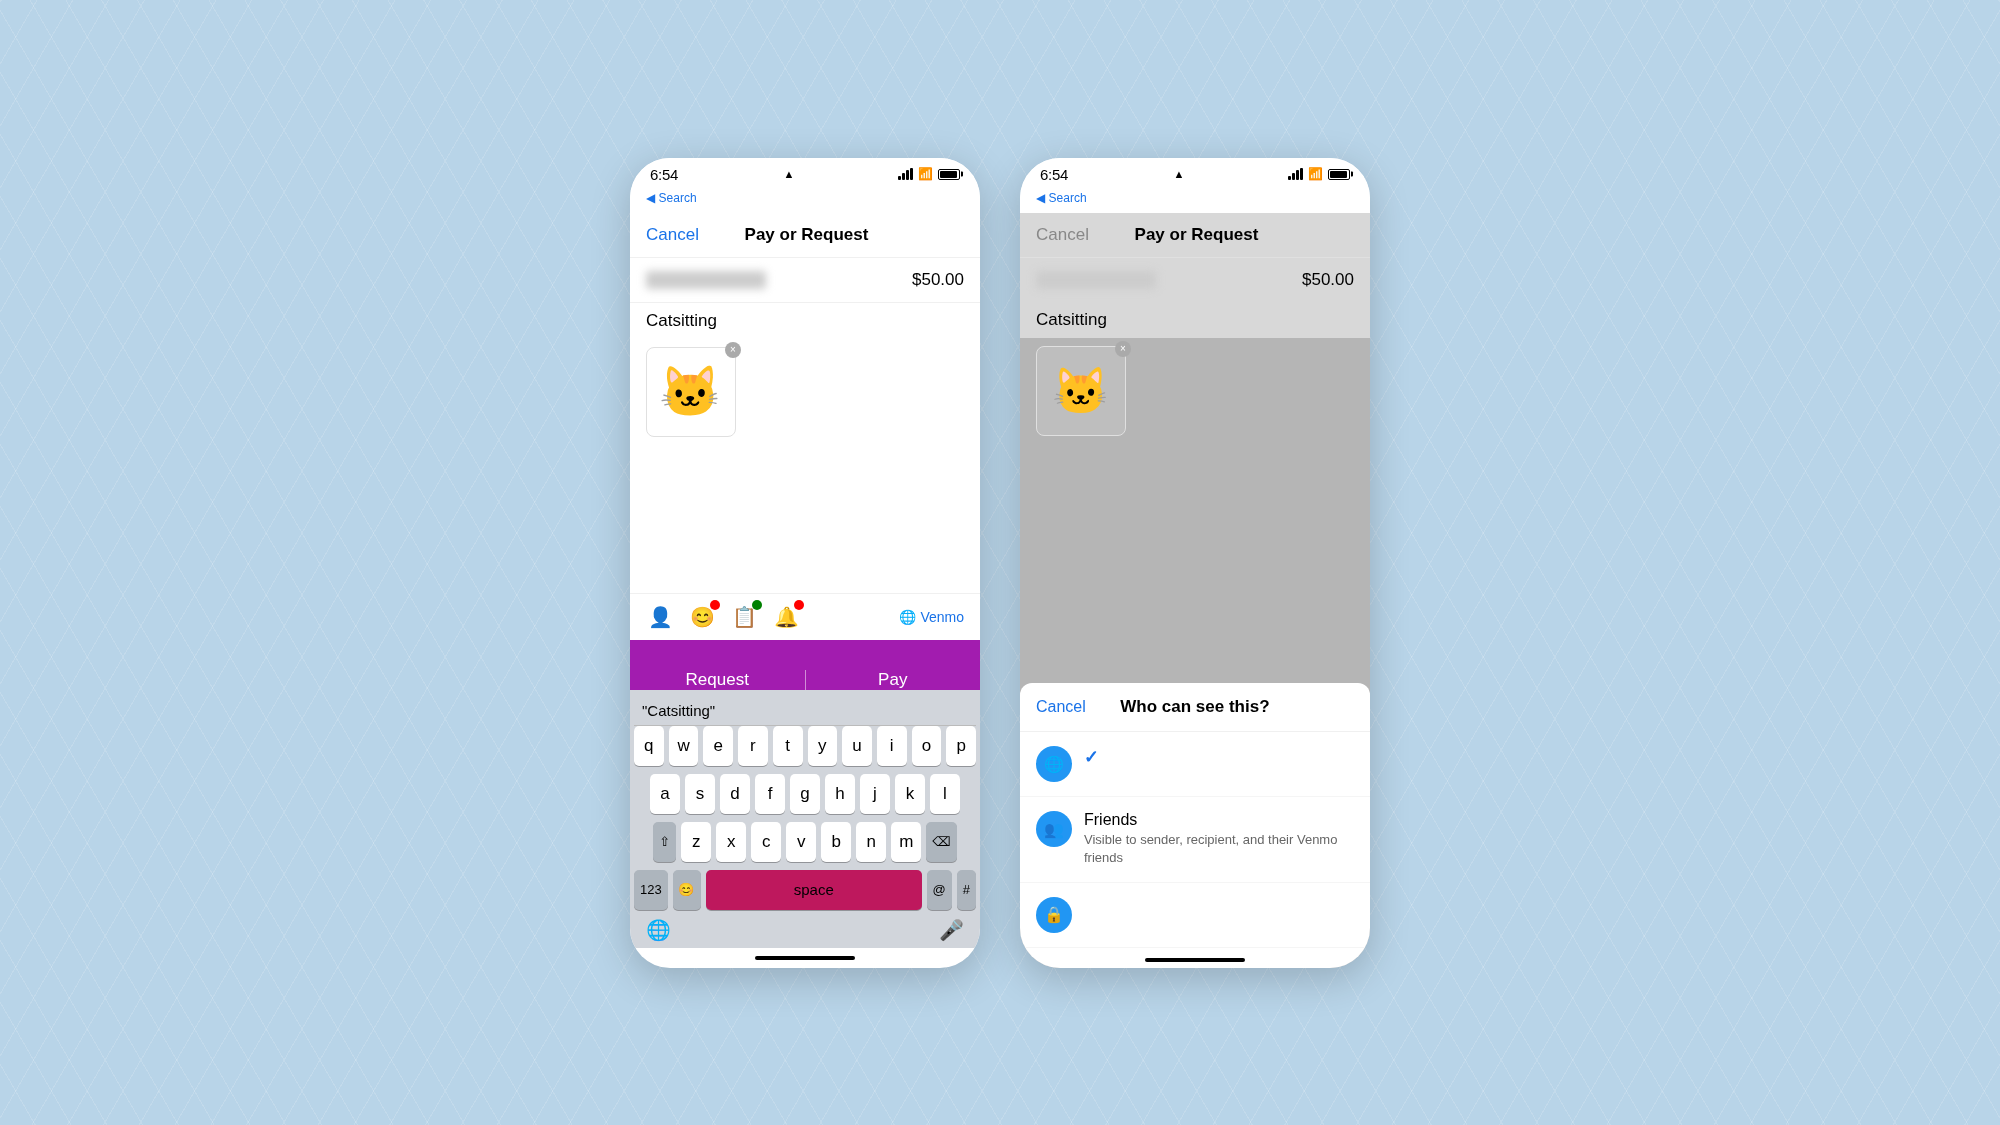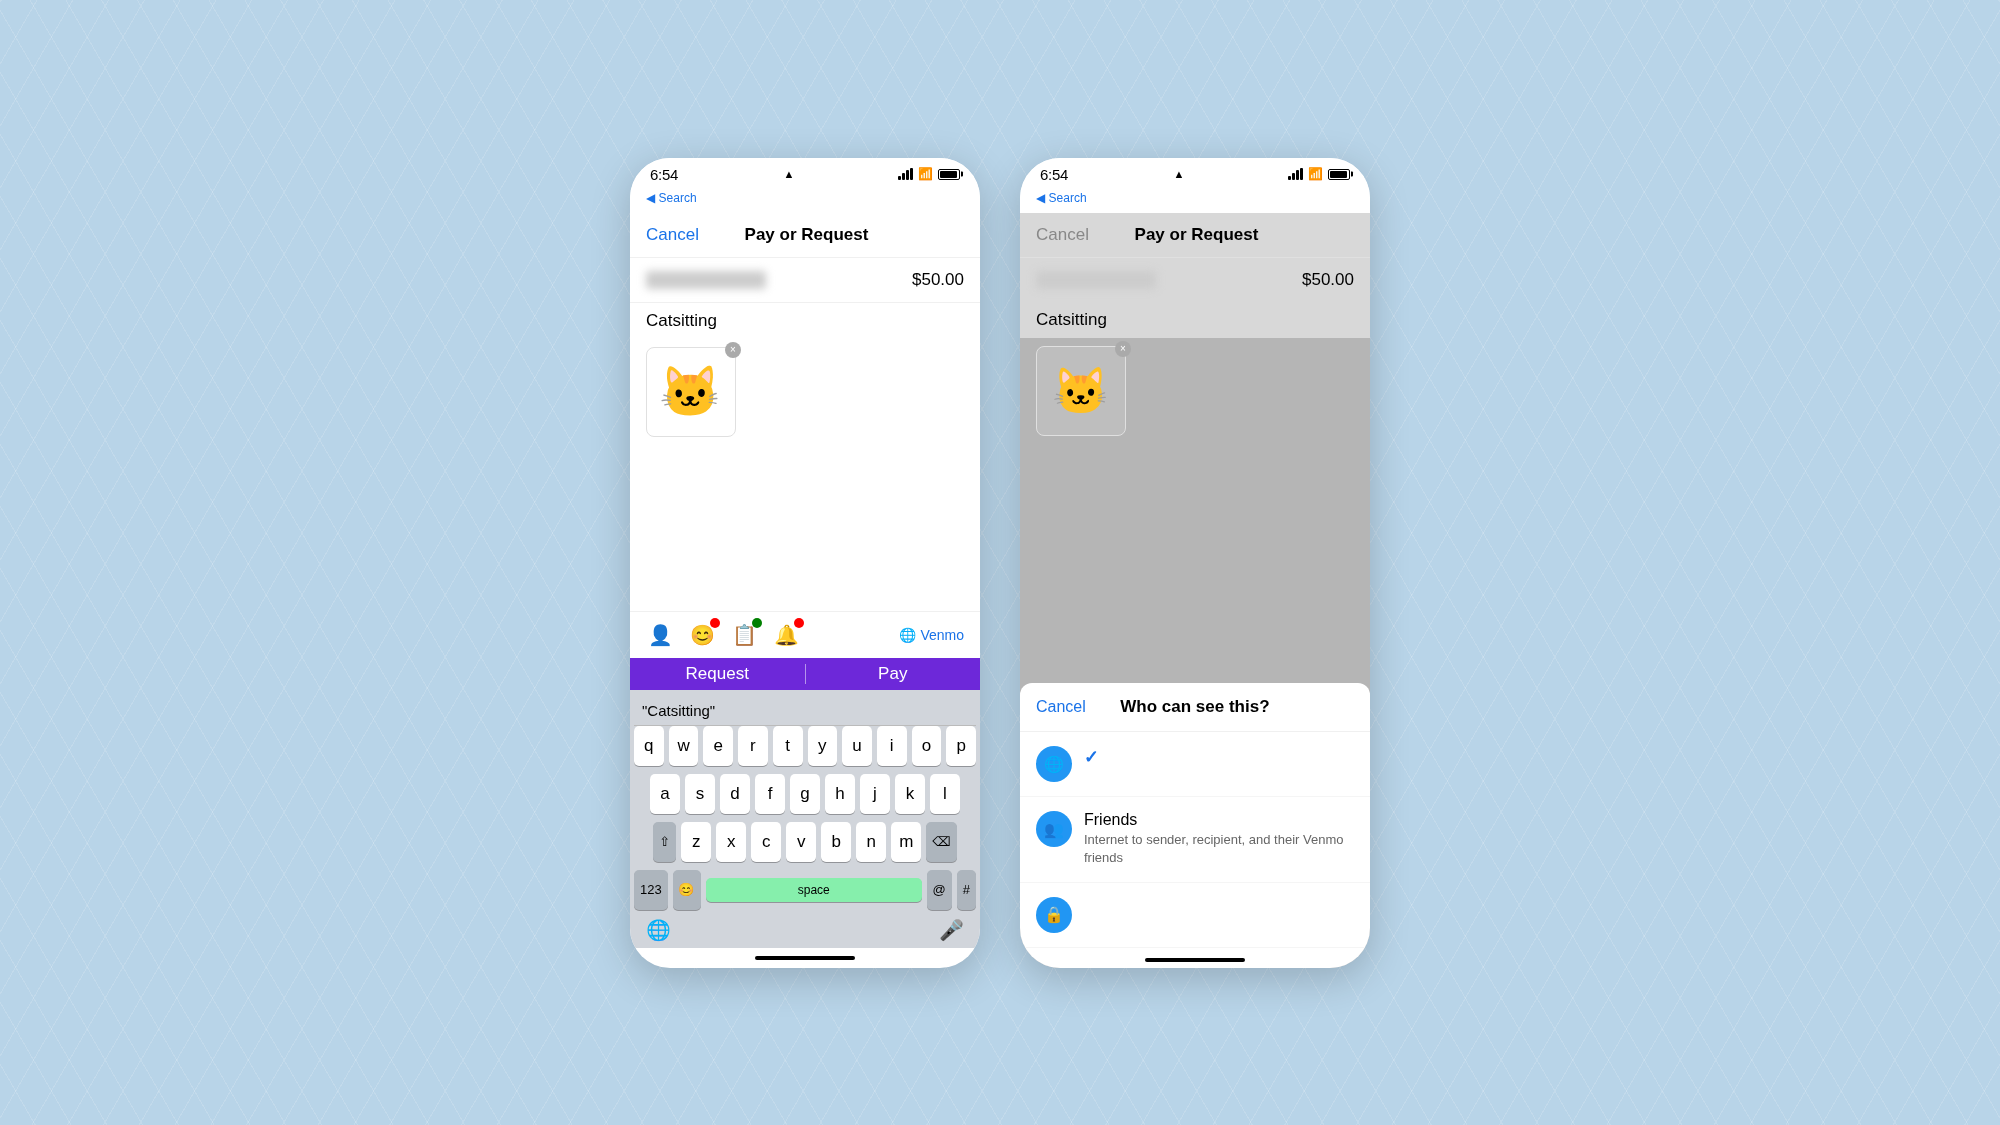--- a/index.html
+++ b/index.html
@@ -259,23 +259,23 @@
       font-size: 14px;
     }
 
     .globe-icon {
       font-size: 14px;
     }
 
     
     .pay-request-bar {
       display: flex;
-      background: #6d28d9;
-      height: 32px;
-      align-items: center;
+      background: #a21caf;
+      height: 50px;
+      align-items: flex-end;
     }
 
     .request-btn {
       flex: 1;
       text-align: center;
       color: #fff;
       font-size: 17px;
       font-weight: 500;
     }
 
@@ -336,28 +336,28 @@
       align-items: center;
       justify-content: center;
       font-size: 13px;
       font-weight: 500;
       box-shadow: 0 1px 0 rgba(0,0,0,0.3);
       color: #000;
       padding: 0 6px;
     }
 
     .key-space {
-      background: #86efac;
+      background: #be185d;
       border-radius: 5px;
       flex: 1;
-      height: 24px;
-      display: flex;
-      align-items: center;
-      justify-content: center;
-      font-size: 12px;
+      height: 40px;
+      display: flex;
+      align-items: center;
+      justify-content: center;
+      font-size: 15px;
       box-shadow: 0 1px 0 rgba(0,0,0,0.3);
       color: #000;
     }
 
     .keyboard-bottom-row {
       display: flex;
       align-items: center;
       justify-content: space-between;
       gap: 5px;
       margin-bottom: 4px;
@@ -701,21 +701,21 @@
 
     <div class="privacy-option">
       <div class="privacy-icon" style="background:#2196F3;">🌐</div>
       <span class="privacy-check">✓</span>
     </div>
 
     <div class="privacy-option">
       <div class="privacy-icon" style="background:#2196F3;">👥</div>
       <div class="privacy-text">
         <div class="privacy-label">Friends</div>
-        <div class="privacy-desc">Internet to sender, recipient, and their Venmo friends</div>
+        <div class="privacy-desc">Visible to sender, recipient, and their Venmo friends</div>
       </div>
     </div>
 
     <div class="privacy-option">
       <div class="privacy-icon" style="background:#2196F3;">🔒</div>
     </div>
 
     <div class="home-indicator" style="padding: 8px 0 4px;">
       <div class="home-bar"></div>
     </div>

